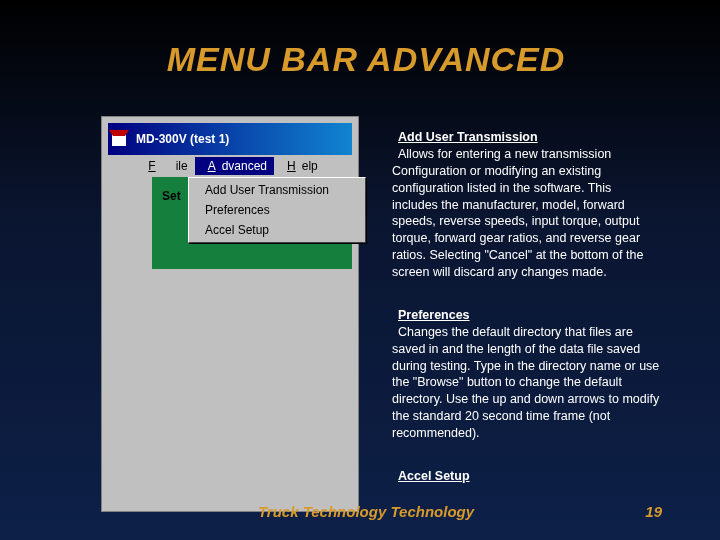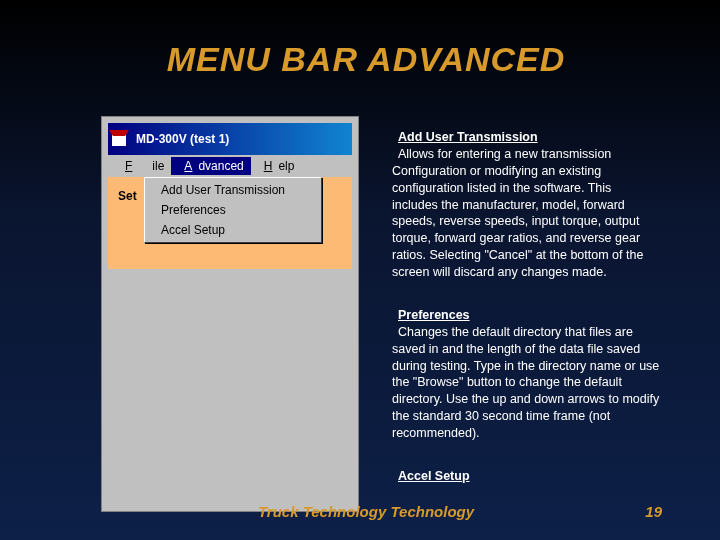--- a/index.html
+++ b/index.html
@@ -53,35 +53,37 @@
     width: 0; height: 0;
     border-left: 4px solid transparent;
     border-right: 4px solid transparent;
     border-top: 6px solid #c00000;
   }
   .win98-menubar {
     background: #c0c0c0;
     padding: 2px 4px;
     display: flex;
     gap: 0;
+    justify-content: center;
   }
   .win98-menubar span {
     padding: 2px 7px;
     cursor: default;
   }
   .win98-menubar span.open {
     background: #000080;
     color: #fff;
   }
   .win98-menubar span u { text-decoration: underline; }
   .win98-body {
-    background: #fdba74;
+    background: #15803d;
     position: relative;
     min-height: 92px;
     padding: 4px;
+    margin-left: 44px;
   }
   .win98-body .bglabel {
     position: absolute;
     left: 4px; top: 6px;
     font-weight: bold;
     color: #000;
   }
   .win98-dropdown {
     position: absolute;
     left: 36px; top: 0;
@@ -158,21 +160,21 @@
     </div>
   </div>
 
   <div class="explain">
     <div class="block">
       <span class="heading">Add User Transmission</span><br>
       <span>Allows for entering a new transmission Configuration or modifying an existing configuration listed in the software. This includes the manufacturer, model, forward speeds, reverse speeds, input torque, output torque, forward gear ratios, and reverse gear ratios. Selecting "Cancel" at the bottom of the screen will discard any changes made.</span>
     </div>
     <div class="block">
       <span class="heading">Preferences</span><br>
-      <span>Changes the default directory that files are saved in and the length of the data file saved during testing. Type in the directory name or use the "Browse" button to change the default directory. Use the up and down arrows to modify the standard 30 second time frame (not recommended).</span>
+      <span>Changes the default directory that files are saved in and the length of the data file saved during testing. Type in the directory name or use the "Browse" button to change the default directory. Use the up and down arrows to modify the standard 20 second time frame (not recommended).</span>
     </div>
     <div class="block">
       <span class="heading">Accel Setup</span><br>
     </div>
   </div>
 
 </div>
 
 <div class="footer">
   <span class="spacer"></span>

